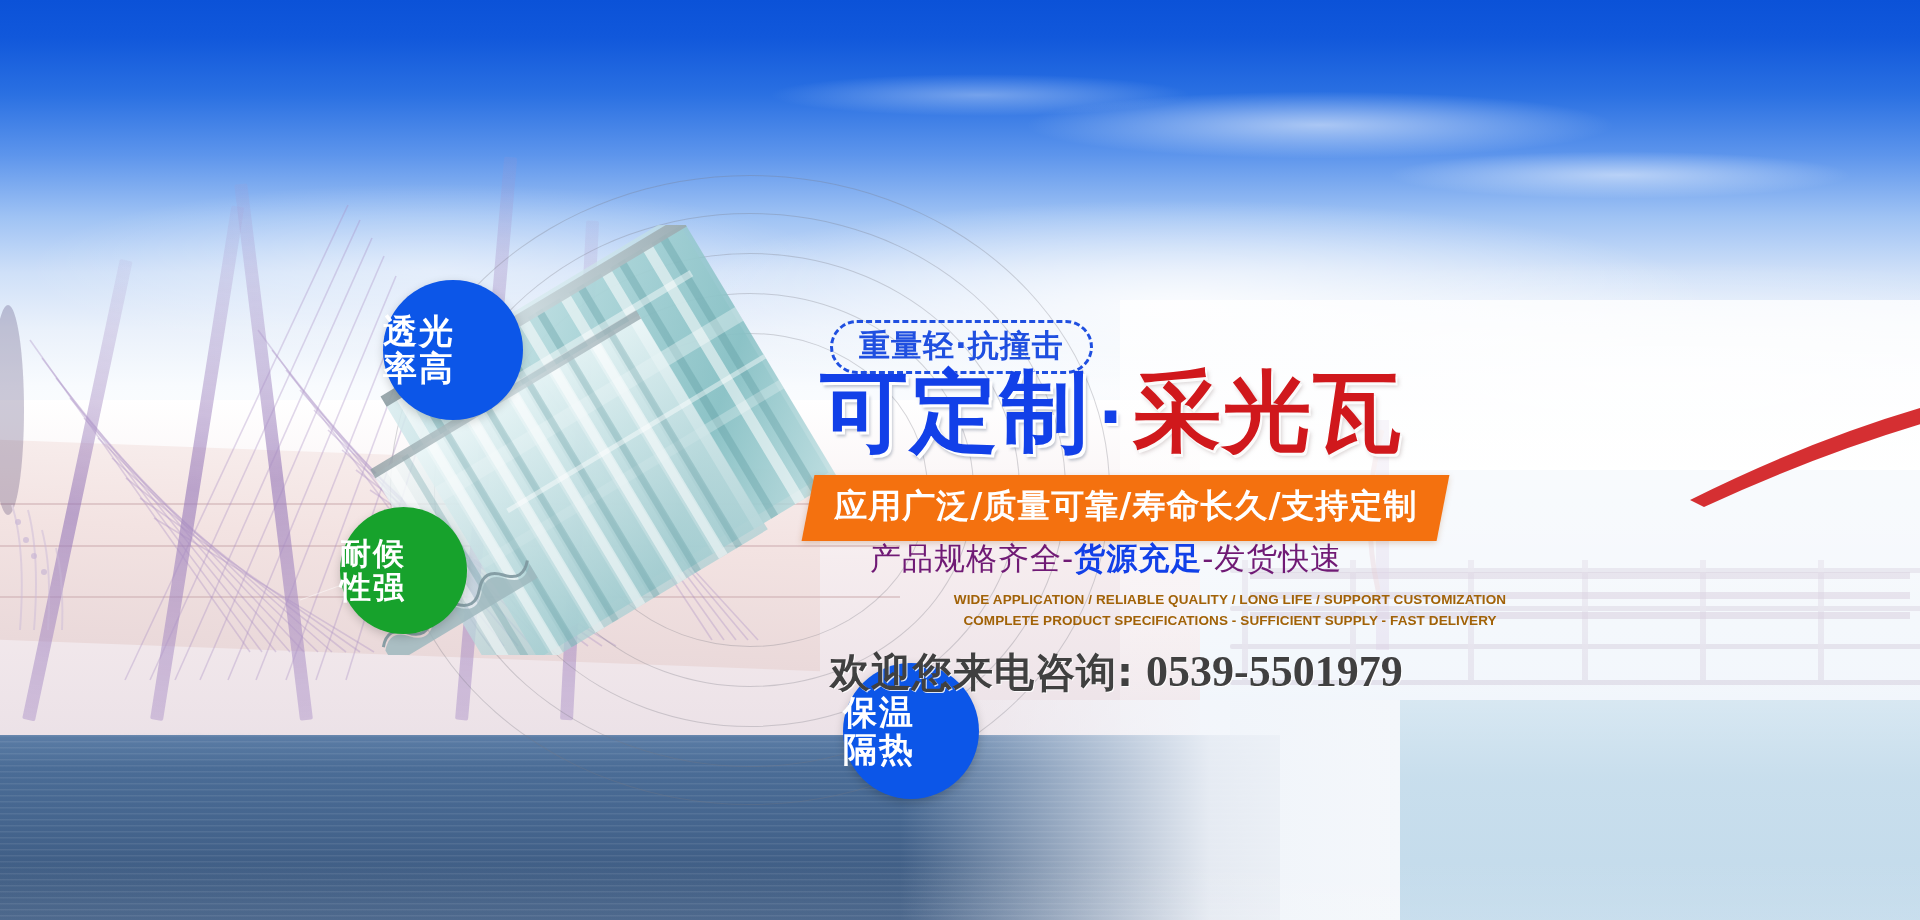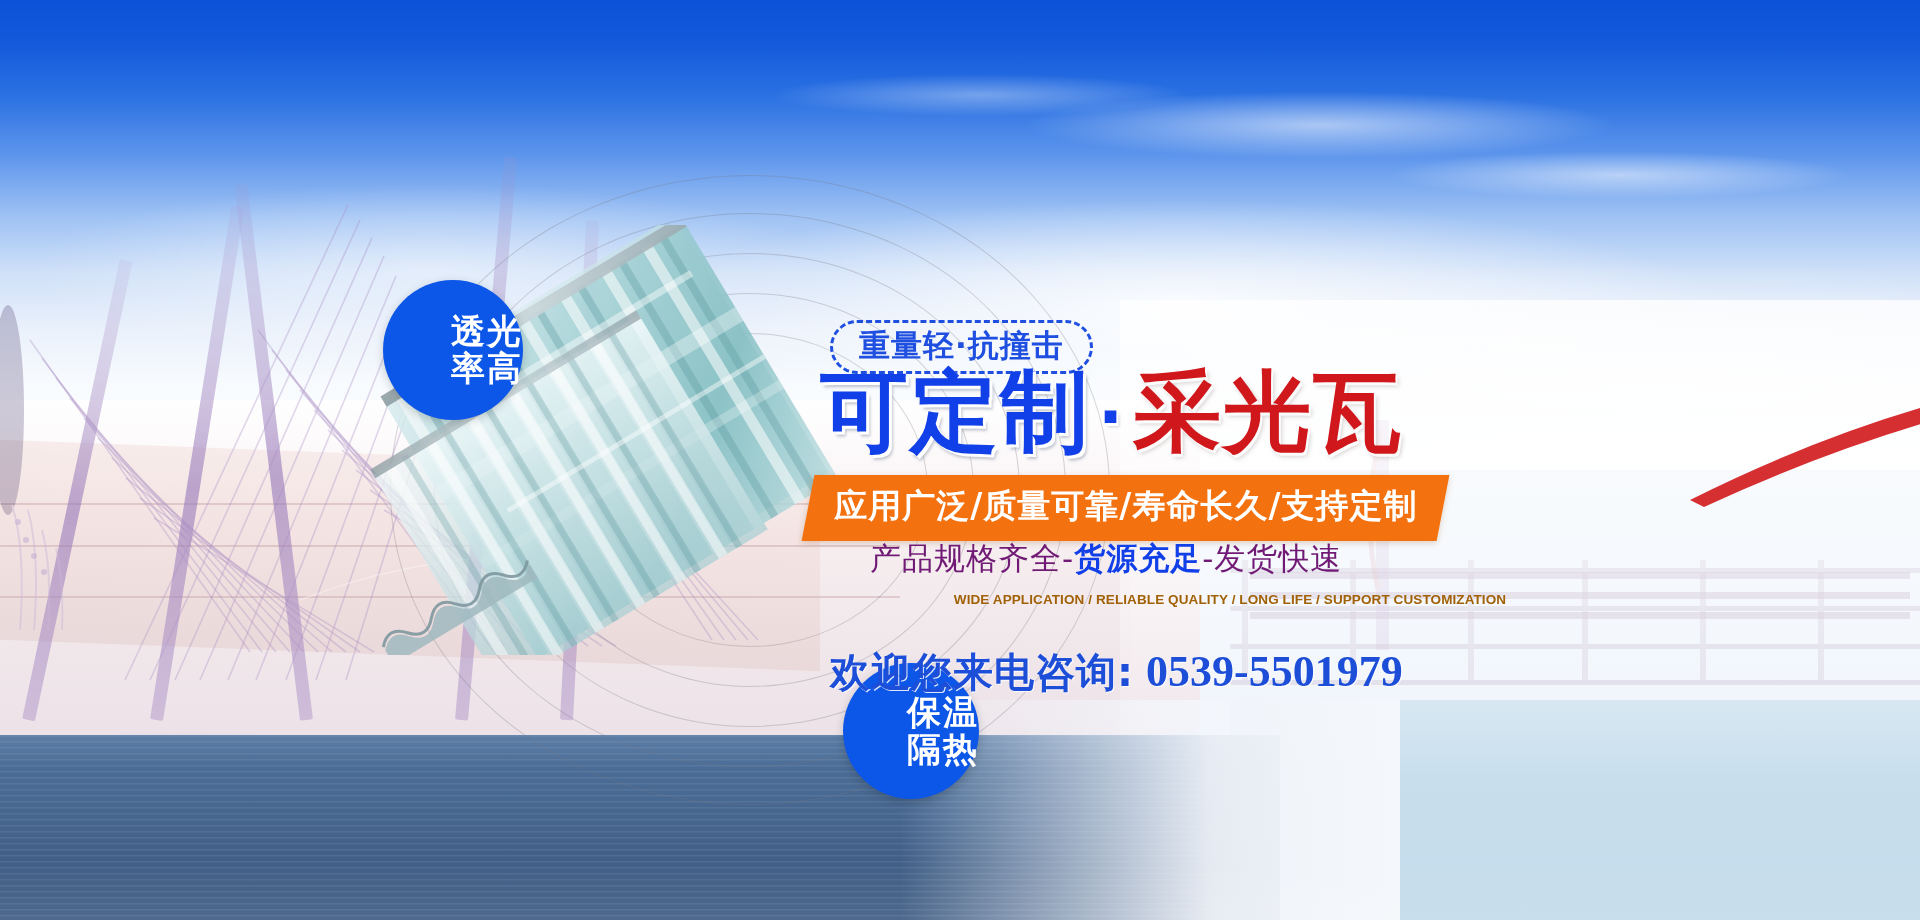--- a/index.html
+++ b/index.html
@@ -149,21 +149,21 @@
   }
 
   
   .product { position:absolute; left:360px; top:225px; width:560px; height:430px; }
 
   
   .badge {
     position:absolute;
     border-radius:50%;
     display:flex; flex-direction:column;
-    align-items:flex-end; justify-content:center;
+    align-items:flex-start; justify-content:center;
     color:#ffffff;
     font-weight:700;
     letter-spacing:2px;
     line-height:1.08;
     box-shadow:0 3px 10px rgba(0,0,0,.18);
     font-family:"DejaVu Sans","Liberation Sans",sans-serif;
   }
   .badge span { display:block; }
   .badge-blue  { background:#0c56e8; }
   .badge-green { background:#17a22c; }
@@ -256,21 +256,21 @@
     letter-spacing:.1px;
     line-height:1.55;
     white-space:nowrap;
     font-family:"Liberation Sans","DejaVu Sans",sans-serif;
   }
 
   
   .phone {
     position:absolute; left:-130px; top:305px;
     white-space:nowrap;
-    color:#1d4ed8;
+    color:#404040;
     font-size:40px;
     font-weight:900;
     letter-spacing:1px;
     text-shadow:1px 1px 0 rgba(255,255,255,.85);
   }
   .phone .num {
     font-family:"Liberation Serif","DejaVu Serif",serif;
     font-size:44px;
     letter-spacing:0px;
     padding-left:12px;
@@ -496,20 +496,24 @@
         <rect x="130" y="205" width="300" height="5" fill="#ffffff" transform="rotate(-31 280 215)"></rect>
       </g>
     </svg>
   </div>
 
   <div class="badge badge-blue" id="badge-light">
     <span>透光</span>
     <span>率高</span>
   </div>
 
+  <div class="badge badge-green" id="badge-weather">
+    <span>耐候</span>
+    <span>性强</span>
+  </div>
 
 
   <div class="badge badge-blue" id="badge-heat">
     <span>保温</span>
     <span>隔热</span>
   </div>
 
   <div class="copy">
 
     <div class="pill-wrap">
@@ -523,20 +527,21 @@
     <div class="feature-bar">
       <span>应用广泛/质量可靠/寿命长久/支持定制</span>
     </div>
 
     <div class="spec-line">
       <i>产品规格齐全-</i><b>货源充足</b><i>-发货快速</i>
     </div>
 
     <div class="eng">
       <div>WIDE APPLICATION / RELIABLE QUALITY / LONG LIFE / SUPPORT CUSTOMIZATION</div>
+      <div>COMPLETE PRODUCT SPECIFICATIONS - SUFFICIENT SUPPLY - FAST DELIVERY</div>
     </div>
 
     <div class="phone">
       <span>欢迎您来电咨询:</span><span class="num">0539-5501979</span>
     </div>
   </div>
 
   <svg class="swoosh" viewBox="0 0 260 120">
     <path d="M0,105 Q130,40 255,6 L255,22 Q135,56 14,112 Z" fill="#d0181c" opacity=".9"></path>
   </svg>

